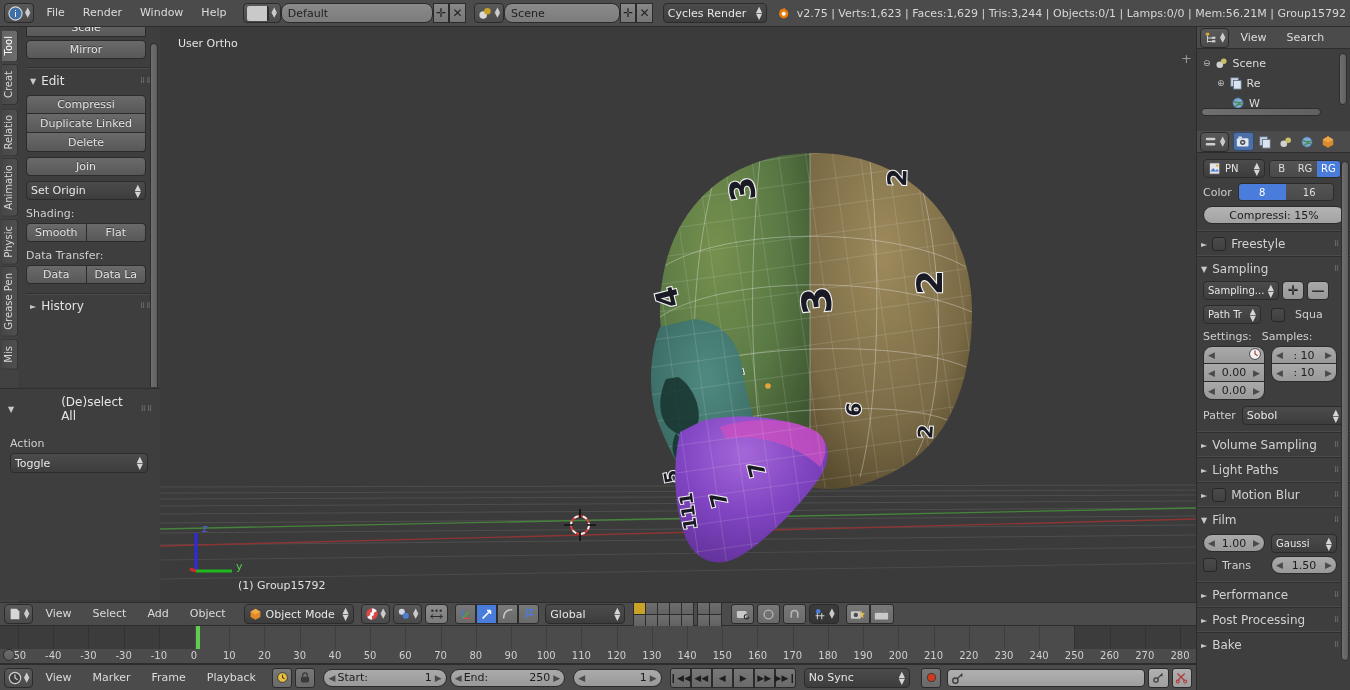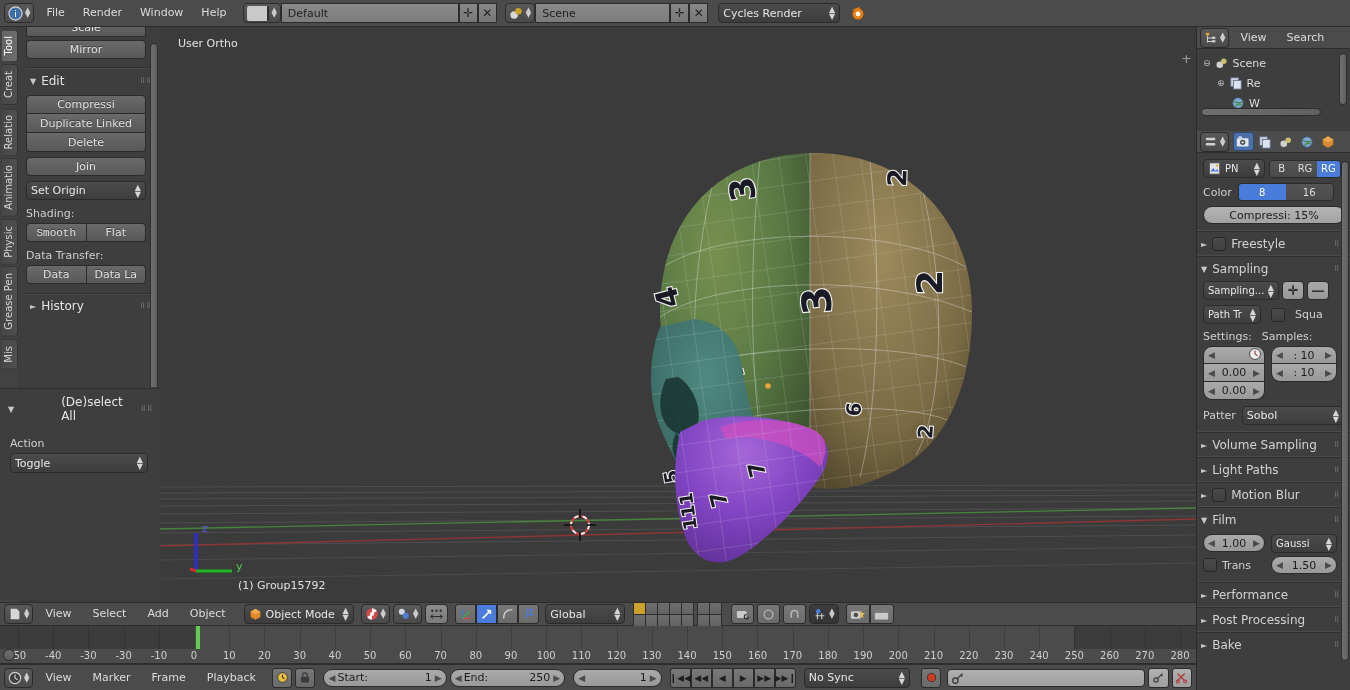--- a/index.html
+++ b/index.html
@@ -56,21 +56,21 @@
     background:linear-gradient(to bottom,#595959,#4a4a4a);
     border:1px solid #2b2b2b;border-radius:4px;height:20px;
     display:flex;align-items:center;padding:0 3px;gap:2px;cursor:pointer;
   }
   .smallarrows{display:flex;flex-direction:column;font-size:7px;line-height:5px;color:#cfcfcf;}
   .editorsel{width:22px;height:15px;border-radius:2px;background:#2e2e2e;
     display:flex;overflow:hidden;}
   .editorsel i{display:block;background:#c9c9c9;}
   .combo{
     background:linear-gradient(to bottom,#8a8a8a,#7c7c7c);
-    border:1px solid #2b2b2b;border-radius:0;height:20px;
+    border:1px solid #2b2b2b;border-radius:8px;height:20px;
     display:flex;align-items:center;padding:0 6px;color:#1f1f1f;
     min-width:60px;cursor:pointer;}
   .sqbtn{
     background:linear-gradient(to bottom,#888,#777);border:1px solid #2b2b2b;
     width:19px;height:20px;display:flex;align-items:center;justify-content:center;
     color:#222;font-size:12px;cursor:pointer;}
   .statustext{color:#d7d7d7;font-size:11px;white-space:nowrap;}
 
   
   #lefttabs{position:absolute;left:0;top:27px;width:18px;height:580px;background:#424242;}
@@ -206,20 +206,21 @@
           <div>▲</div>
           <div>▼</div>
         </span>
     </div>
 
     <svg width="16" height="16" viewBox="0 0 16 16" style="margin:0 6px 0 10px;">
       <circle cx="8" cy="9" r="5.5" fill="#e87d0d"></circle>
         <circle cx="8" cy="9" r="2.4" fill="#fff"></circle>
       <path d="M2 5 L9 2 L11 5 Z" fill="#e87d0d"></path>
     </svg>
+    <div class="statustext">v2.75 | Verts:1,623 | Faces:1,629 | Tris:3,244 | Objects:0/1 | Lamps:0/0 | Mem:56.21M | Group15792</div>
   </div>
 
   <div id="lefttabs">
     <div class="vtab active">Tool</div>
     <div class="vtab">Creat</div>
     <div class="vtab">Relatio</div>
     <div class="vtab">Animatio</div>
     <div class="vtab">Physic</div>
     <div class="vtab">Grease Pen</div>
     <div class="vtab">Mis</div>
@@ -247,21 +248,21 @@
       <div class="drop" style="width:120px;margin-top:5px;">
         <span>Set Origin</span>
         <span class="arrows">
             <div>▲</div>
             <div>▼</div>
           </span>
       </div>
 
       <div class="rowlbl" style="margin-top:7px;">Shading:</div>
       <div style="display:flex;width:120px;margin-top:3px;">
-        <div class="btn" style="flex:1;border-radius:4px 0 0 4px;font-family:Liberation Mono, monospace;">Smooth</div>
+        <div class="btn" style="flex:1;border-radius:4px 0 0 4px;">Smooth</div>
         <div class="btn" style="flex:1;border-radius:0 4px 4px 0;border-left:none;">Flat</div>
       </div>
 
       <div class="rowlbl" style="margin-top:7px;">Data Transfer:</div>
       <div style="display:flex;width:120px;margin-top:3px;">
         <div class="btn" style="flex:1;border-radius:4px 0 0 4px;">Data</div>
         <div class="btn" style="flex:1;border-radius:0 4px 4px 0;border-left:none;">Data La</div>
       </div>
 
       <div class="sep" style="margin:9px 0 3px;"></div>

